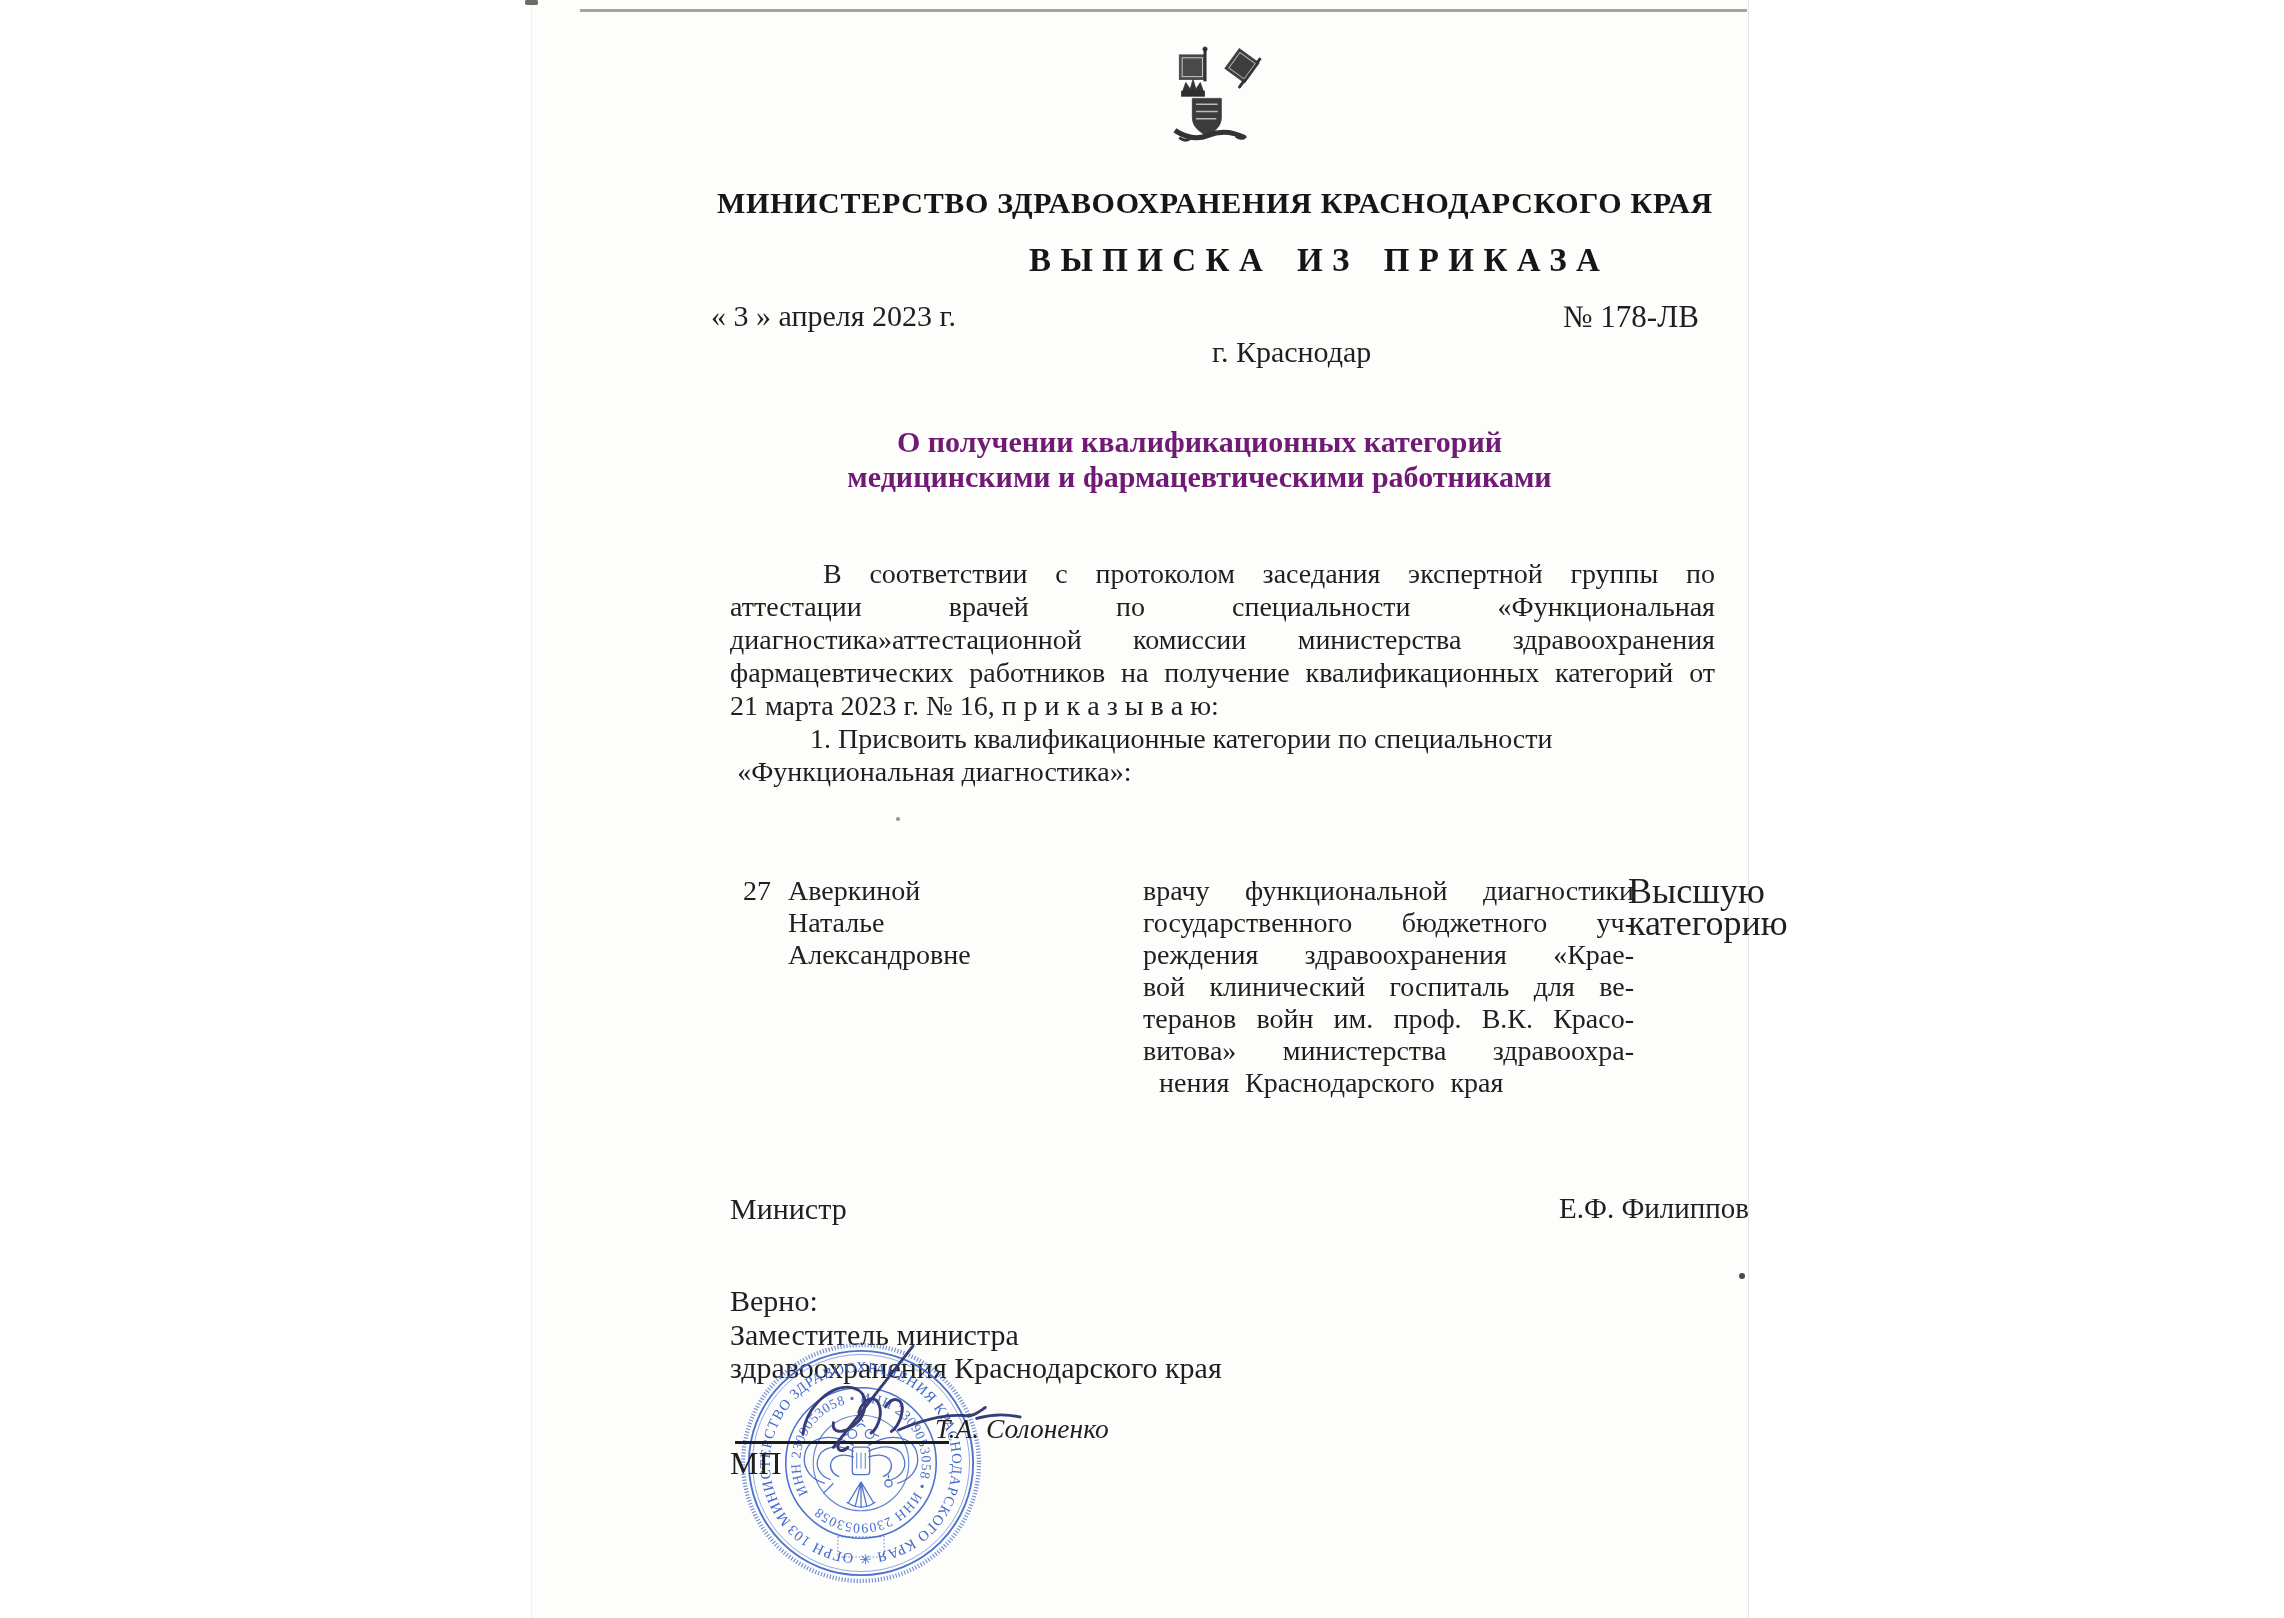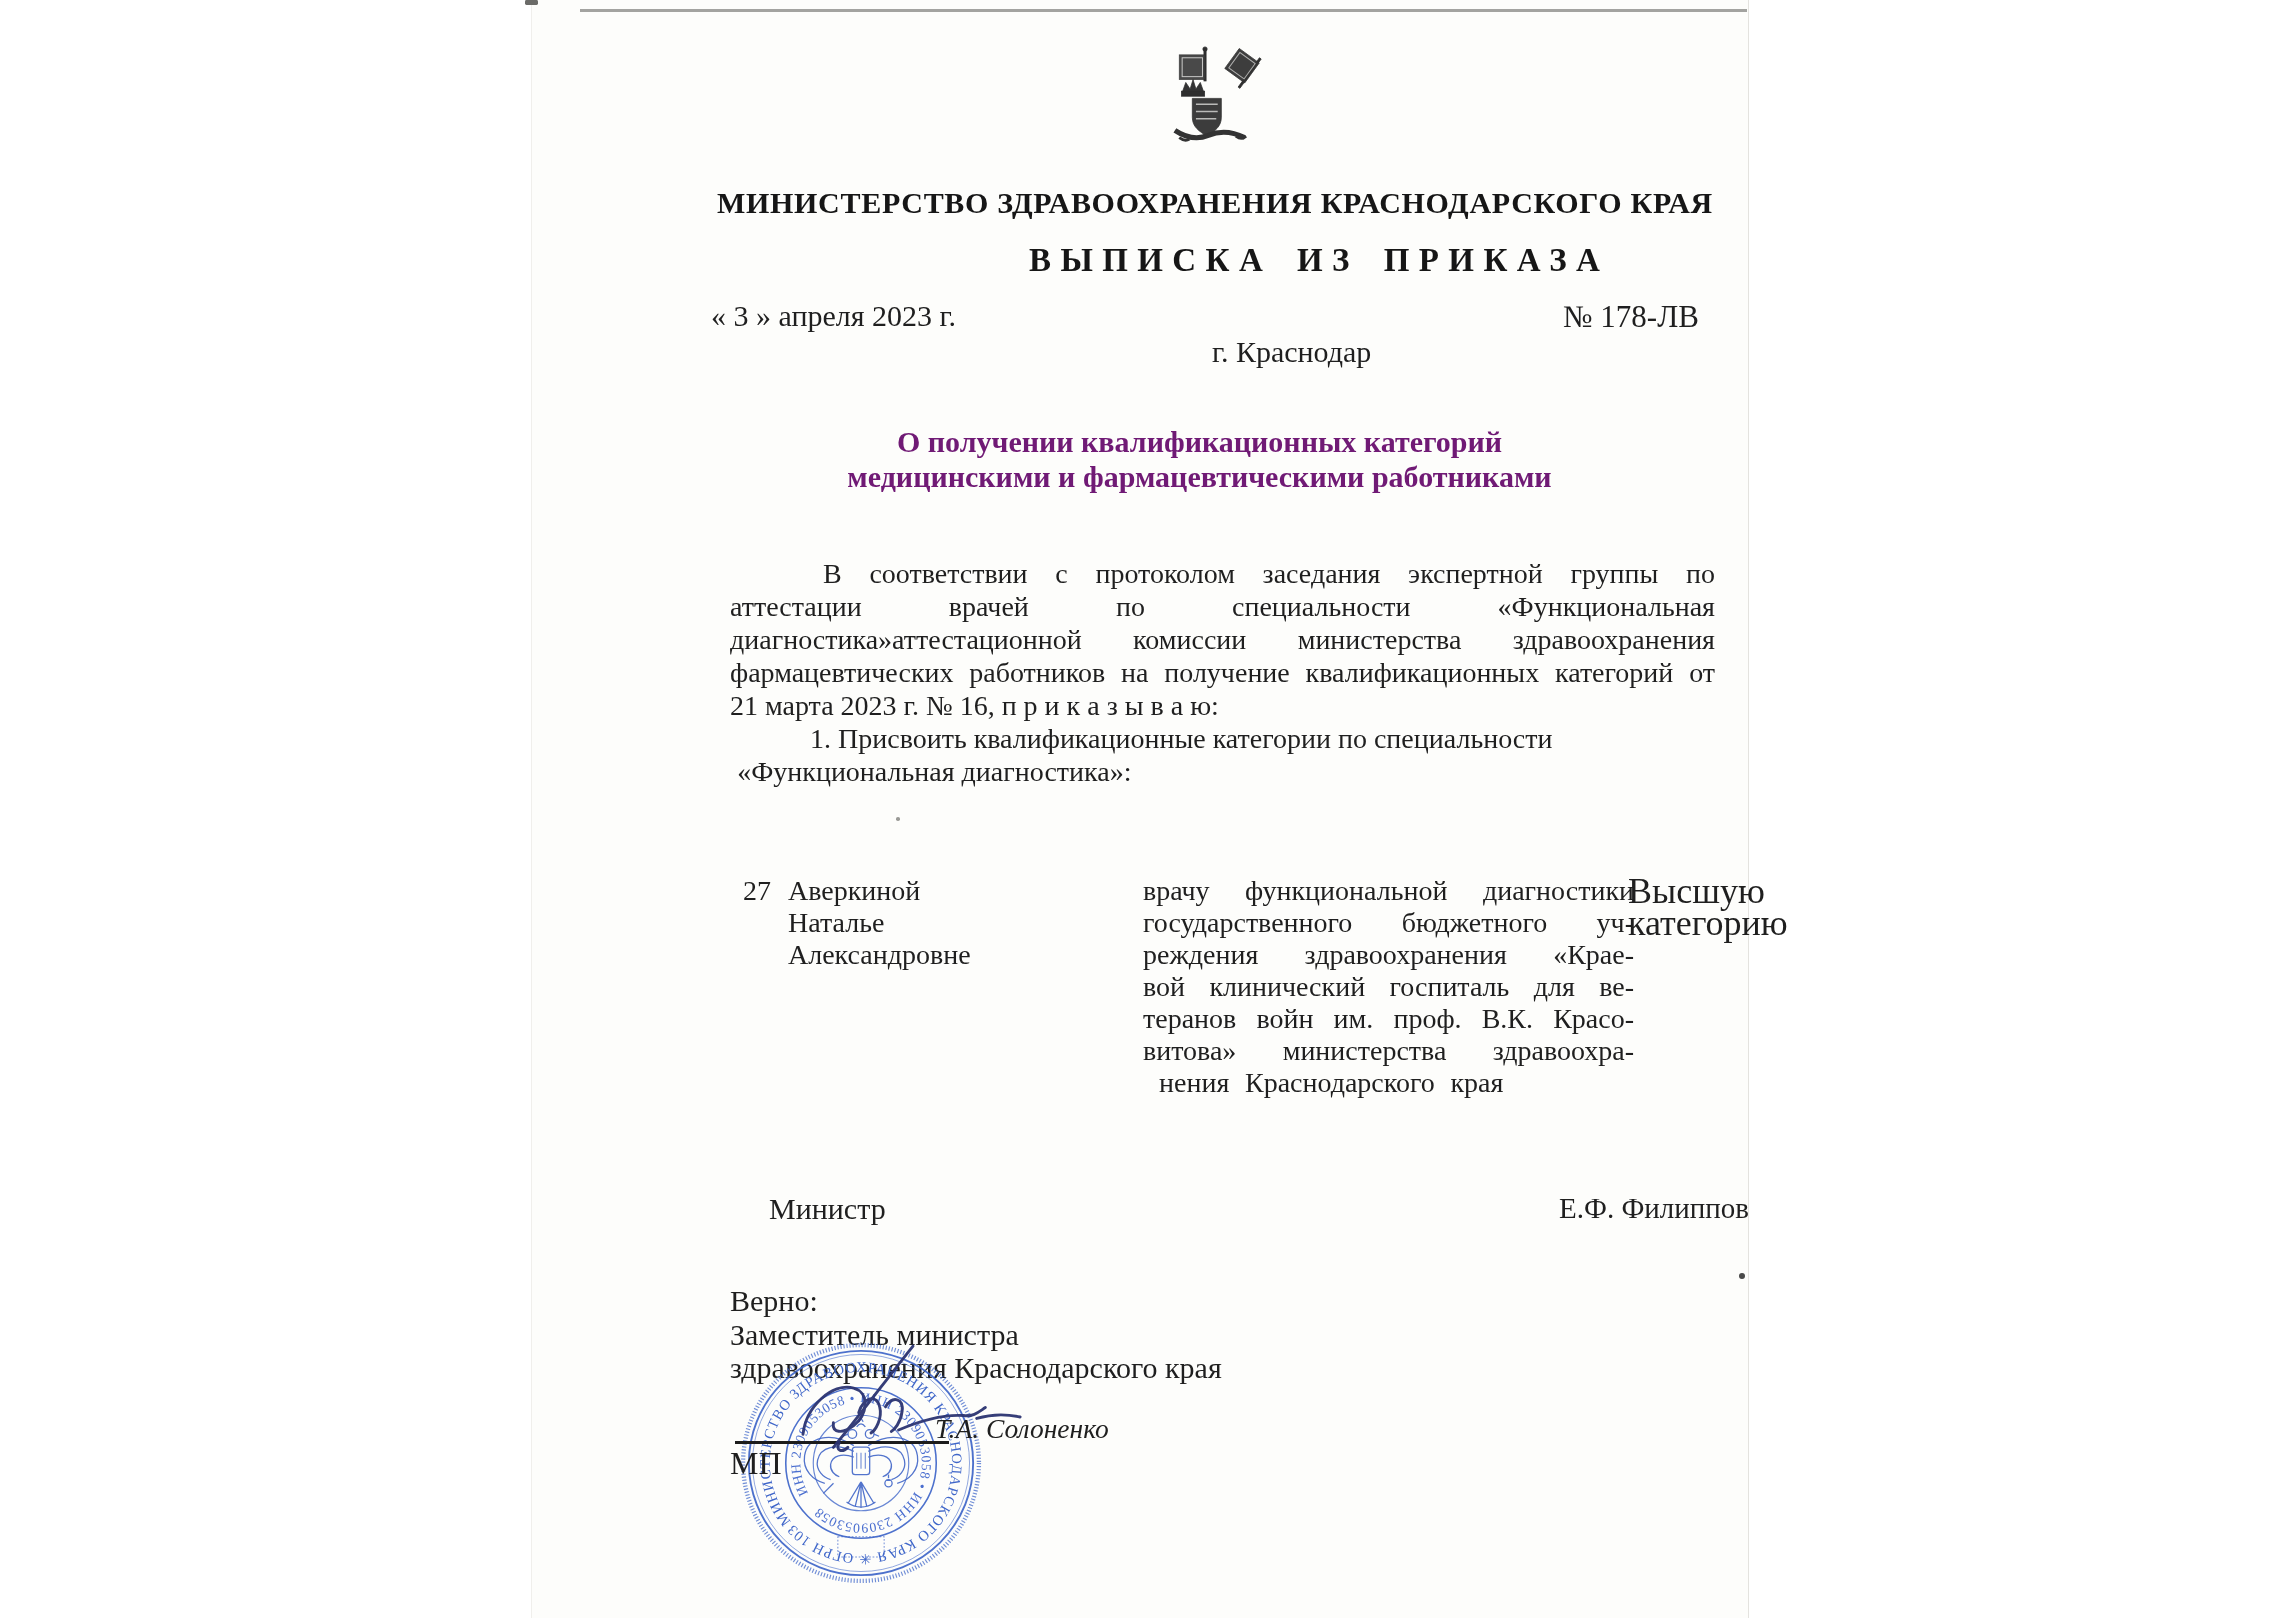--- a/index.html
+++ b/index.html
@@ -25,21 +25,21 @@
   .ind1{text-indent:93px;}
   .ind2{text-indent:80px;}
   .ind3{padding-left:7.2px;}
   
   #rownum{left:743px;top:875px;font-size:28px;}
   #namecol{left:788px;top:875px;font-size:28px;line-height:32px;}
   #desccol{left:1143px;top:875px;width:491px;font-size:28px;line-height:32px;}
   #desccol .last{word-spacing:8.7px;margin-left:16px;}
   #catcol{left:1628px;top:875px;font-size:36px;line-height:32px;}
   
-  #minister{left:730px;top:1192px;font-size:30px;margin-left:39px;}
+  #minister{left:730px;top:1192px;font-size:30px;}
   #ministername{left:1559px;top:1192px;font-size:29px;}
   #verno{left:730px;top:1284px;font-size:30px;}
   #dep1{left:730px;top:1318px;font-size:30px;}
   #dep2{left:730px;top:1351px;font-size:30px;}
   #sigline{left:735px;top:1441px;width:214px;height:2.9px;background:#1c1c1c;z-index:4;}
   #taname{left:935px;top:1413px;font-size:27.5px;z-index:4;font-style:italic;}
   #mp{left:730px;top:1445px;font-size:32px;z-index:4;}
   #sealwrap{left:738px;top:1340px;width:246px;height:246px;z-index:2;}
   #sigwrap{left:761px;top:1335px;width:304px;height:122px;z-index:5;}
   #emblemwrap{left:1172px;top:46px;width:119px;height:99px;}

